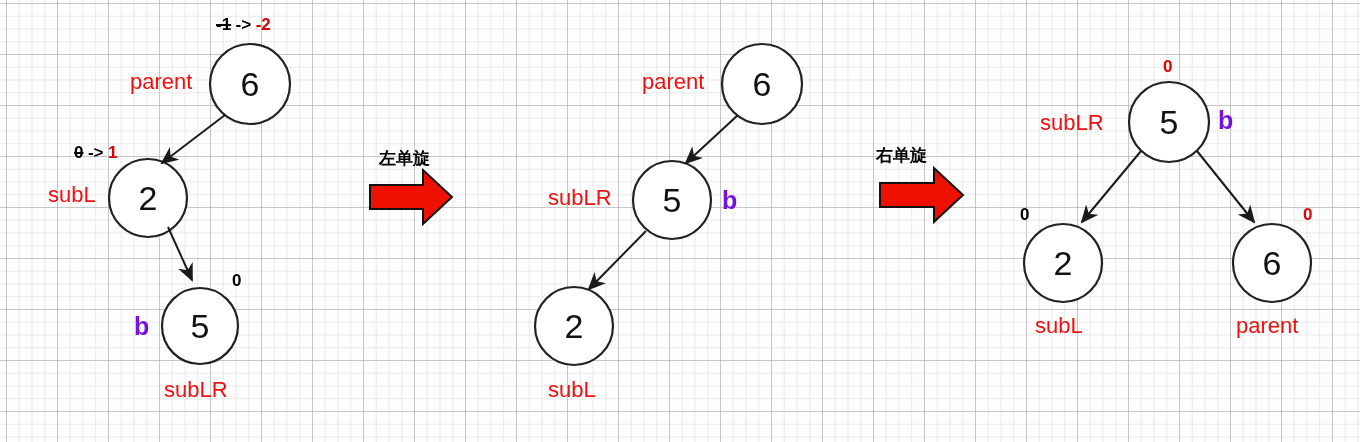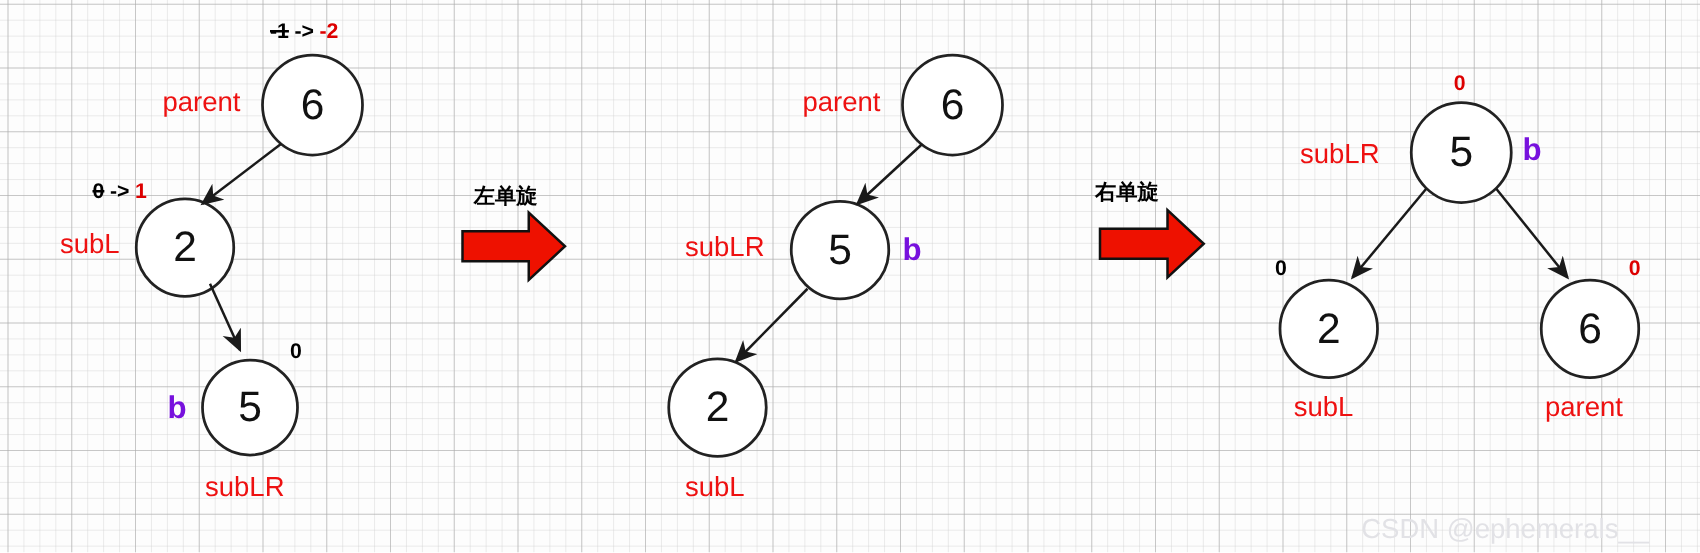--- a/index.html
+++ b/index.html
@@ -71,21 +71,21 @@
   }
   .bmark {
     color: #7711dd;
     font-size: 25px;
     font-weight: bold;
   }
   .rot-label {
     color: #000000;
     font-size: 17px;
     font-weight: bold;
-    font-family: Liberation Mono, monospace;
+    font-family: Liberation Sans, sans-serif;
   }
   .watermark {
     position: absolute;
     color: #e2e2e6;
     font-size: 22px;
     white-space: nowrap;
     font-family: "Liberation Sans", "DejaVu Sans", sans-serif;
   }
 </style>
 </head>
@@ -172,15 +172,14 @@
 
   <div class="lbl role-label" style="left:1040px; top:112px;">subLR</div>
   <div class="lbl role-label" style="left:1035px; top:315px;">subL</div>
   <div class="lbl role-label" style="left:1236px; top:315px;">parent</div>
 
   <div class="lbl bf-red" style="left:1163px; top:58px;">0</div>
   <div class="lbl bf-black" style="left:1020px; top:206px;">0</div>
   <div class="lbl bf-red" style="left:1303px; top:206px;">0</div>
   <div class="lbl bmark" style="left:1218px; top:108px;">b</div>
 
-  <div class="watermark" style="left:1089px; top:410px;">CSDN @ephemerals__</div>
 
 </div>
 
 </body></html>

